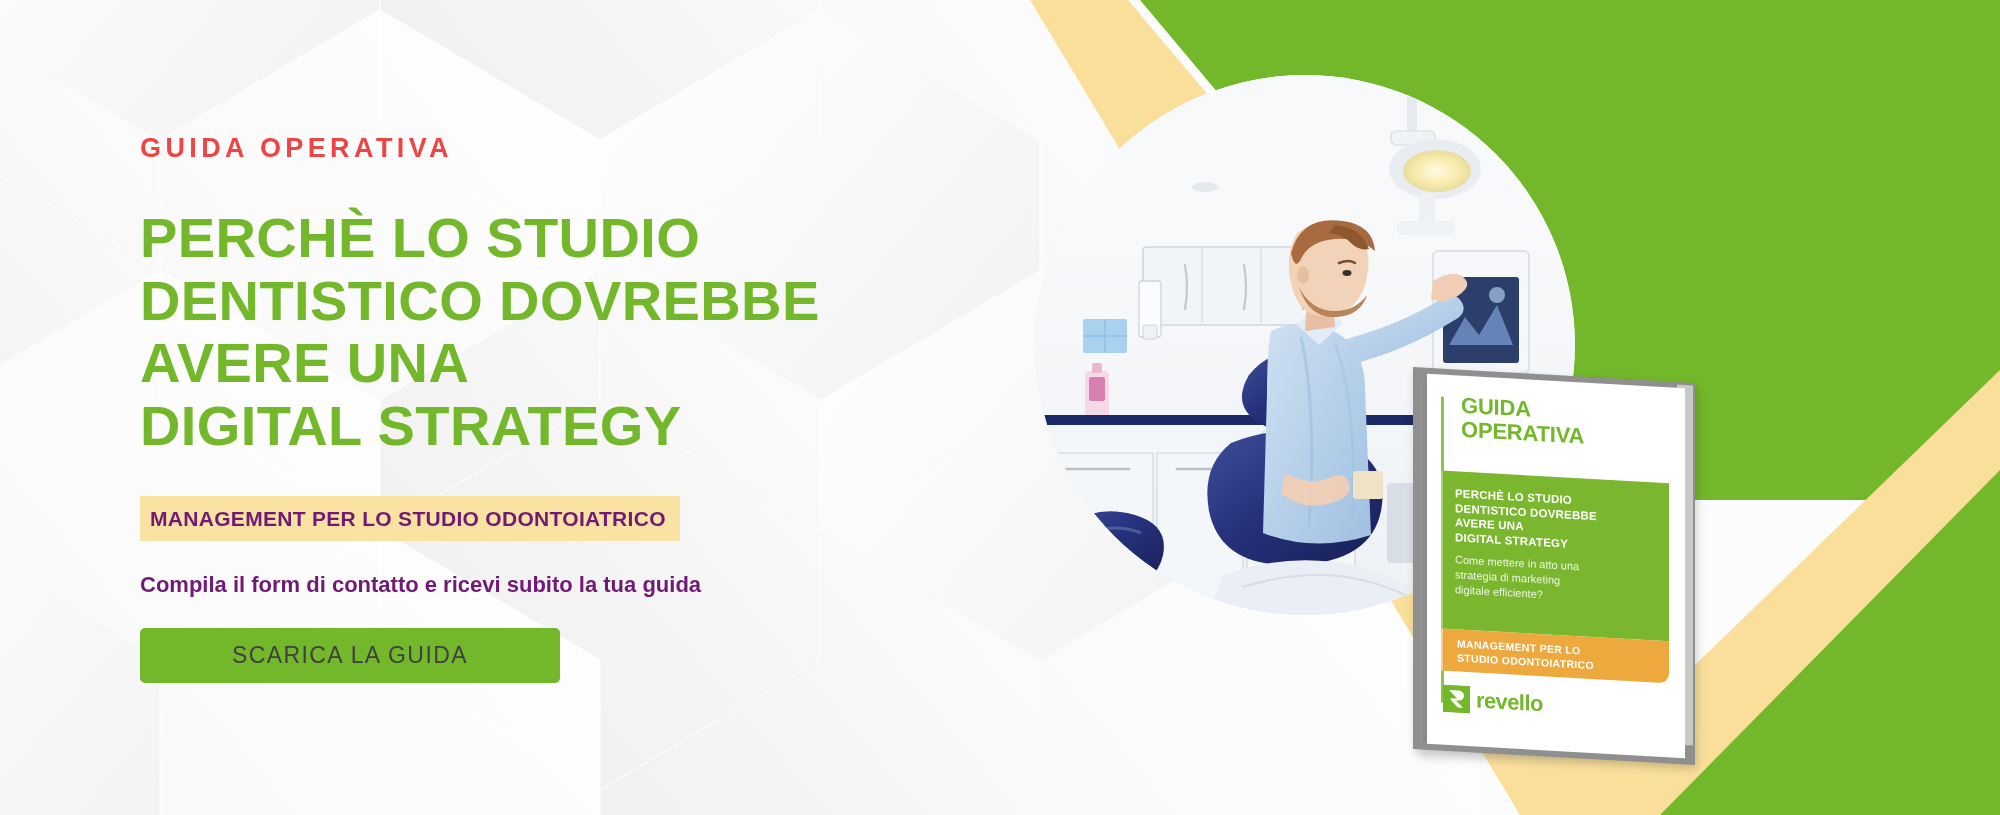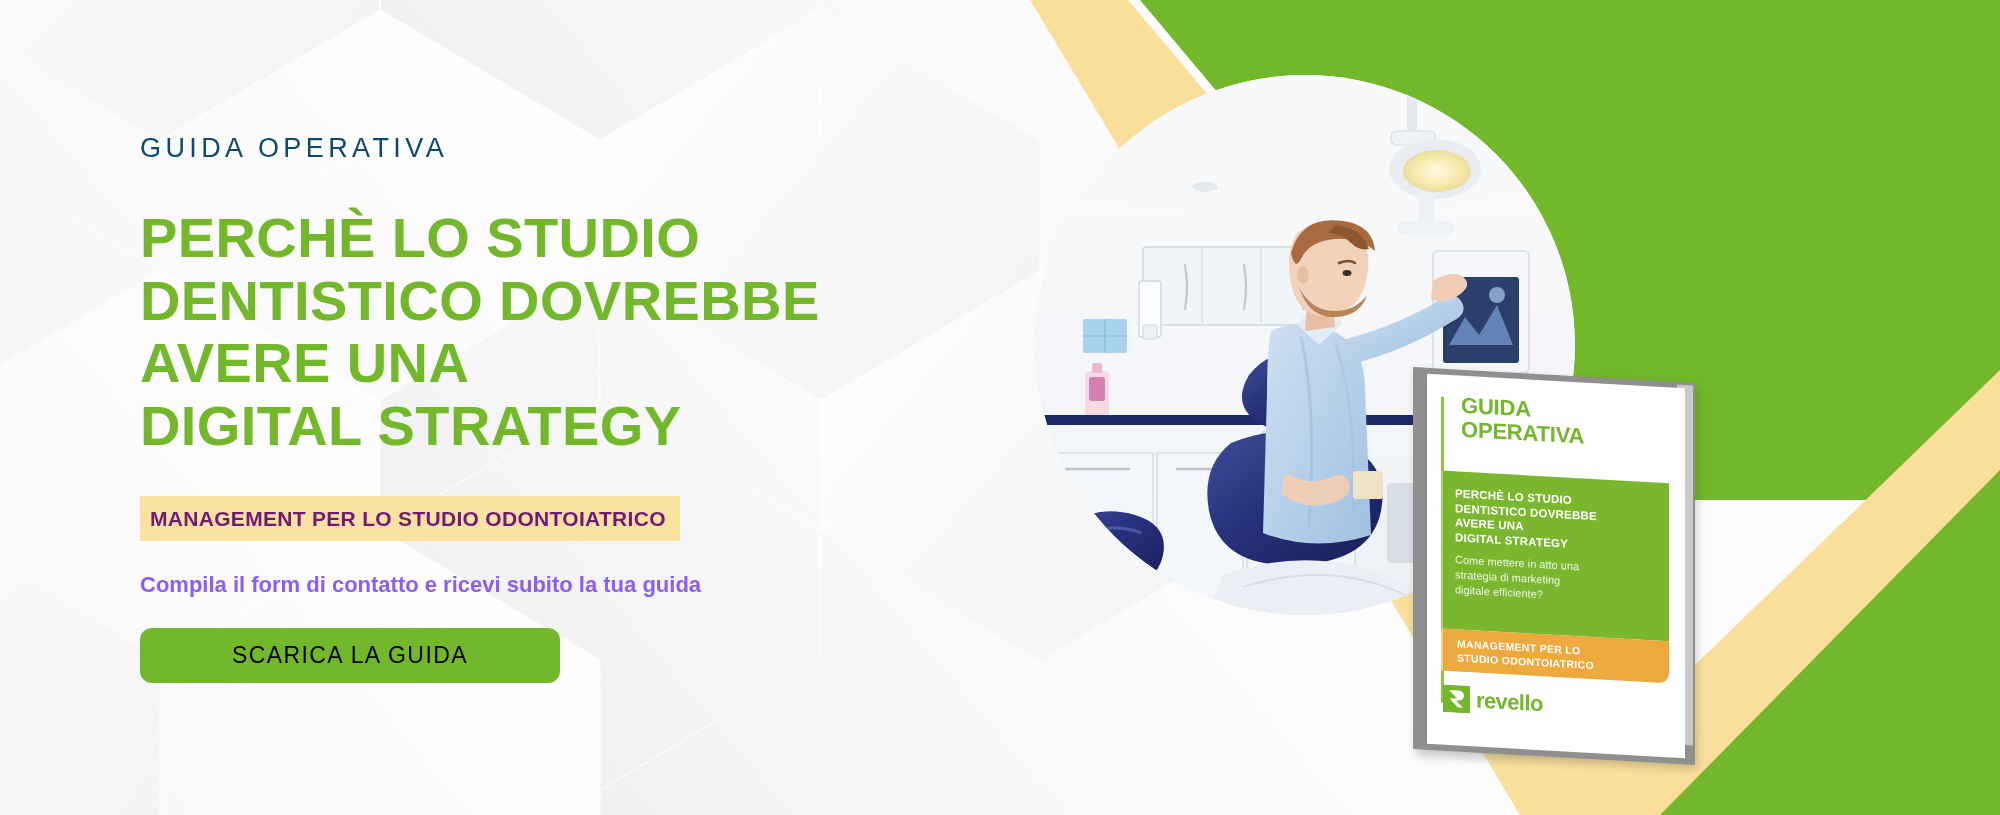--- a/index.html
+++ b/index.html
@@ -40,23 +40,23 @@
   }
   .photo-circle svg { display:block; width:540px; height:540px; }
 
   
   .copy {
     position:absolute;
     left:140px; top:135px;
     width:720px;
   }
   .eyebrow {
-    color:#0c4a6e;
+    color:#ef4444;
     font-size:27px;
-    font-weight:400;
+    font-weight:700;
     letter-spacing:4.4px;
     line-height:1;
     margin-bottom:45px;
     white-space:nowrap;
   }
   .headline {
     color:#73b72a;
     font-size:56px;
     font-weight:700;
     line-height:1.12;
@@ -74,36 +74,36 @@
     color:#701a75;
     font-size:21px;
     font-weight:700;
     letter-spacing:0.3px;
     line-height:1;
     white-space:nowrap;
   }
 
   .lead {
     margin-top:33px;
-    color:#8b5cf6;
+    color:#701a75;
     font-size:22px;
     font-weight:700;
     line-height:1;
     white-space:nowrap;
   }
 
   .cta {
     display:block;
     margin-top:32px;
     width:420px;
     height:55px;
     background:#73b72a;
     border:none;
-    border-radius:12px;
-    color:#000000;
+    border-radius:5px;
+    color:#404040;
     font-family:"Liberation Sans", sans-serif;
     font-size:23px;
     font-weight:400;
     letter-spacing:1.4px;
     line-height:55px;
     text-align:center;
     cursor:pointer;
     padding:0;
   }
 

